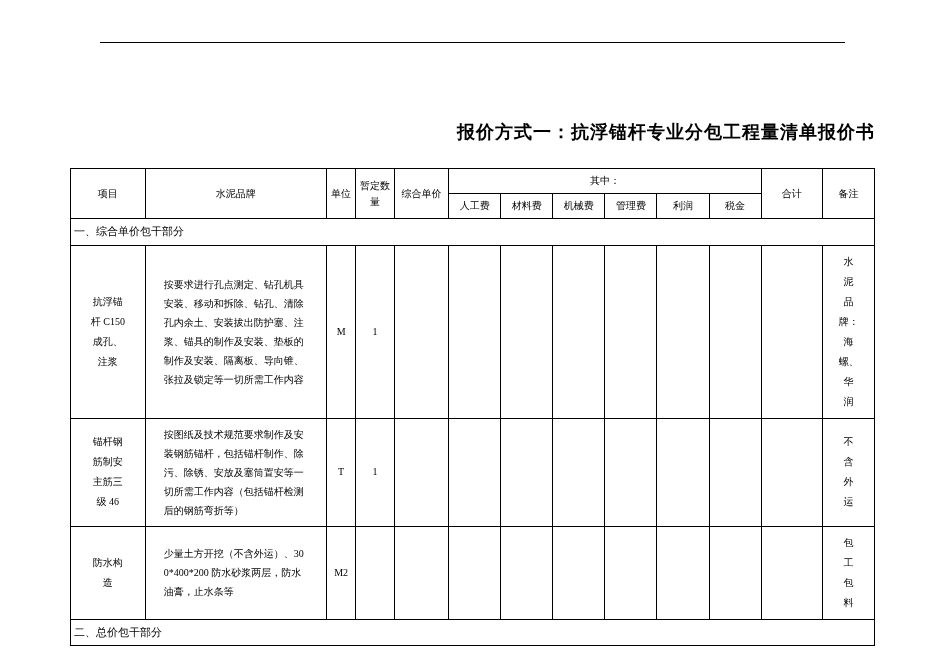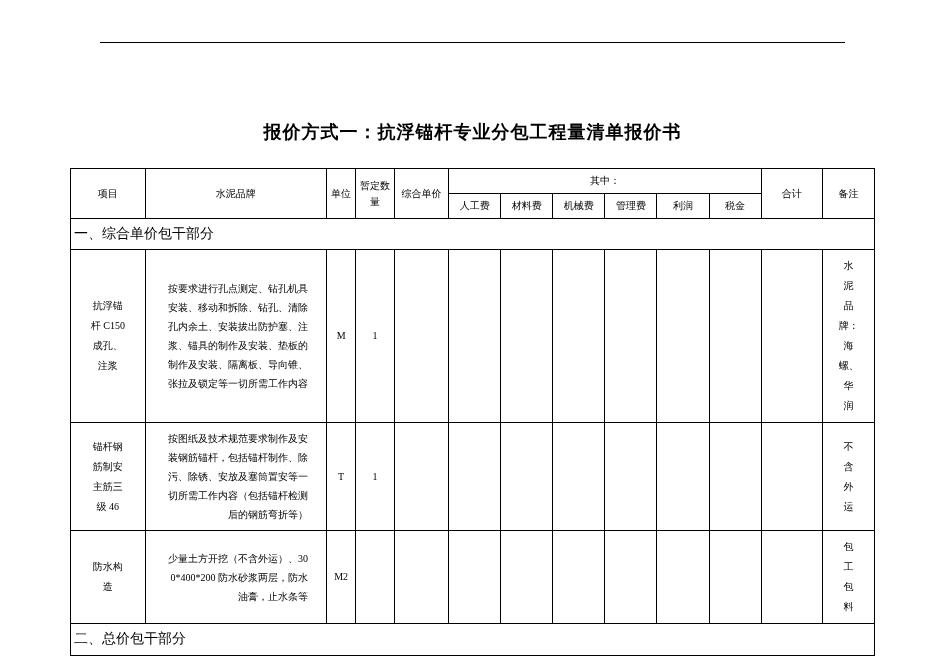--- a/index.html
+++ b/index.html
@@ -18,21 +18,21 @@
     }
     .top-rule {
       position: absolute;
       top: 42px;
       left: 100px;
       right: 100px;
       height: 0;
       border-top: 1.5px solid #000;
     }
     .title {
-      text-align: center;
+      text-align: right;
       font-size: 18px;
       font-weight: bold;
       margin: 70px 0 24px 0;
       letter-spacing: 1px;
       font-family: "SimSun", "宋体", serif;
     }
     table {
       border-collapse: collapse;
       width: 100%;
       table-layout: fixed;
@@ -53,25 +53,24 @@
     .col-project { width: 66px; }
     .col-desc    { width: 160px; }
     .col-unit    { width: 26px; }
     .col-qty     { width: 34px; }
     .col-price   { width: 48px; }
     .col-sub     { width: 46px; }
     .col-total   { width: 54px; }
     .col-remark  { width: 46px; }
     .section-cell {
       text-align: left;
-      font-size: 14px;
-      font-family: Liberation Mono, monospace;
+      font-size: 11px;
     }
     .desc-cell {
-      text-align: right;
+      text-align: left;
       padding: 6px 18px;
       line-height: 1.9;
     }
     .remark-cell {
       line-height: 2.0;
       padding: 6px 16px;
     }
     .proj-cell {
       line-height: 2.0;
       padding: 6px 18px;

